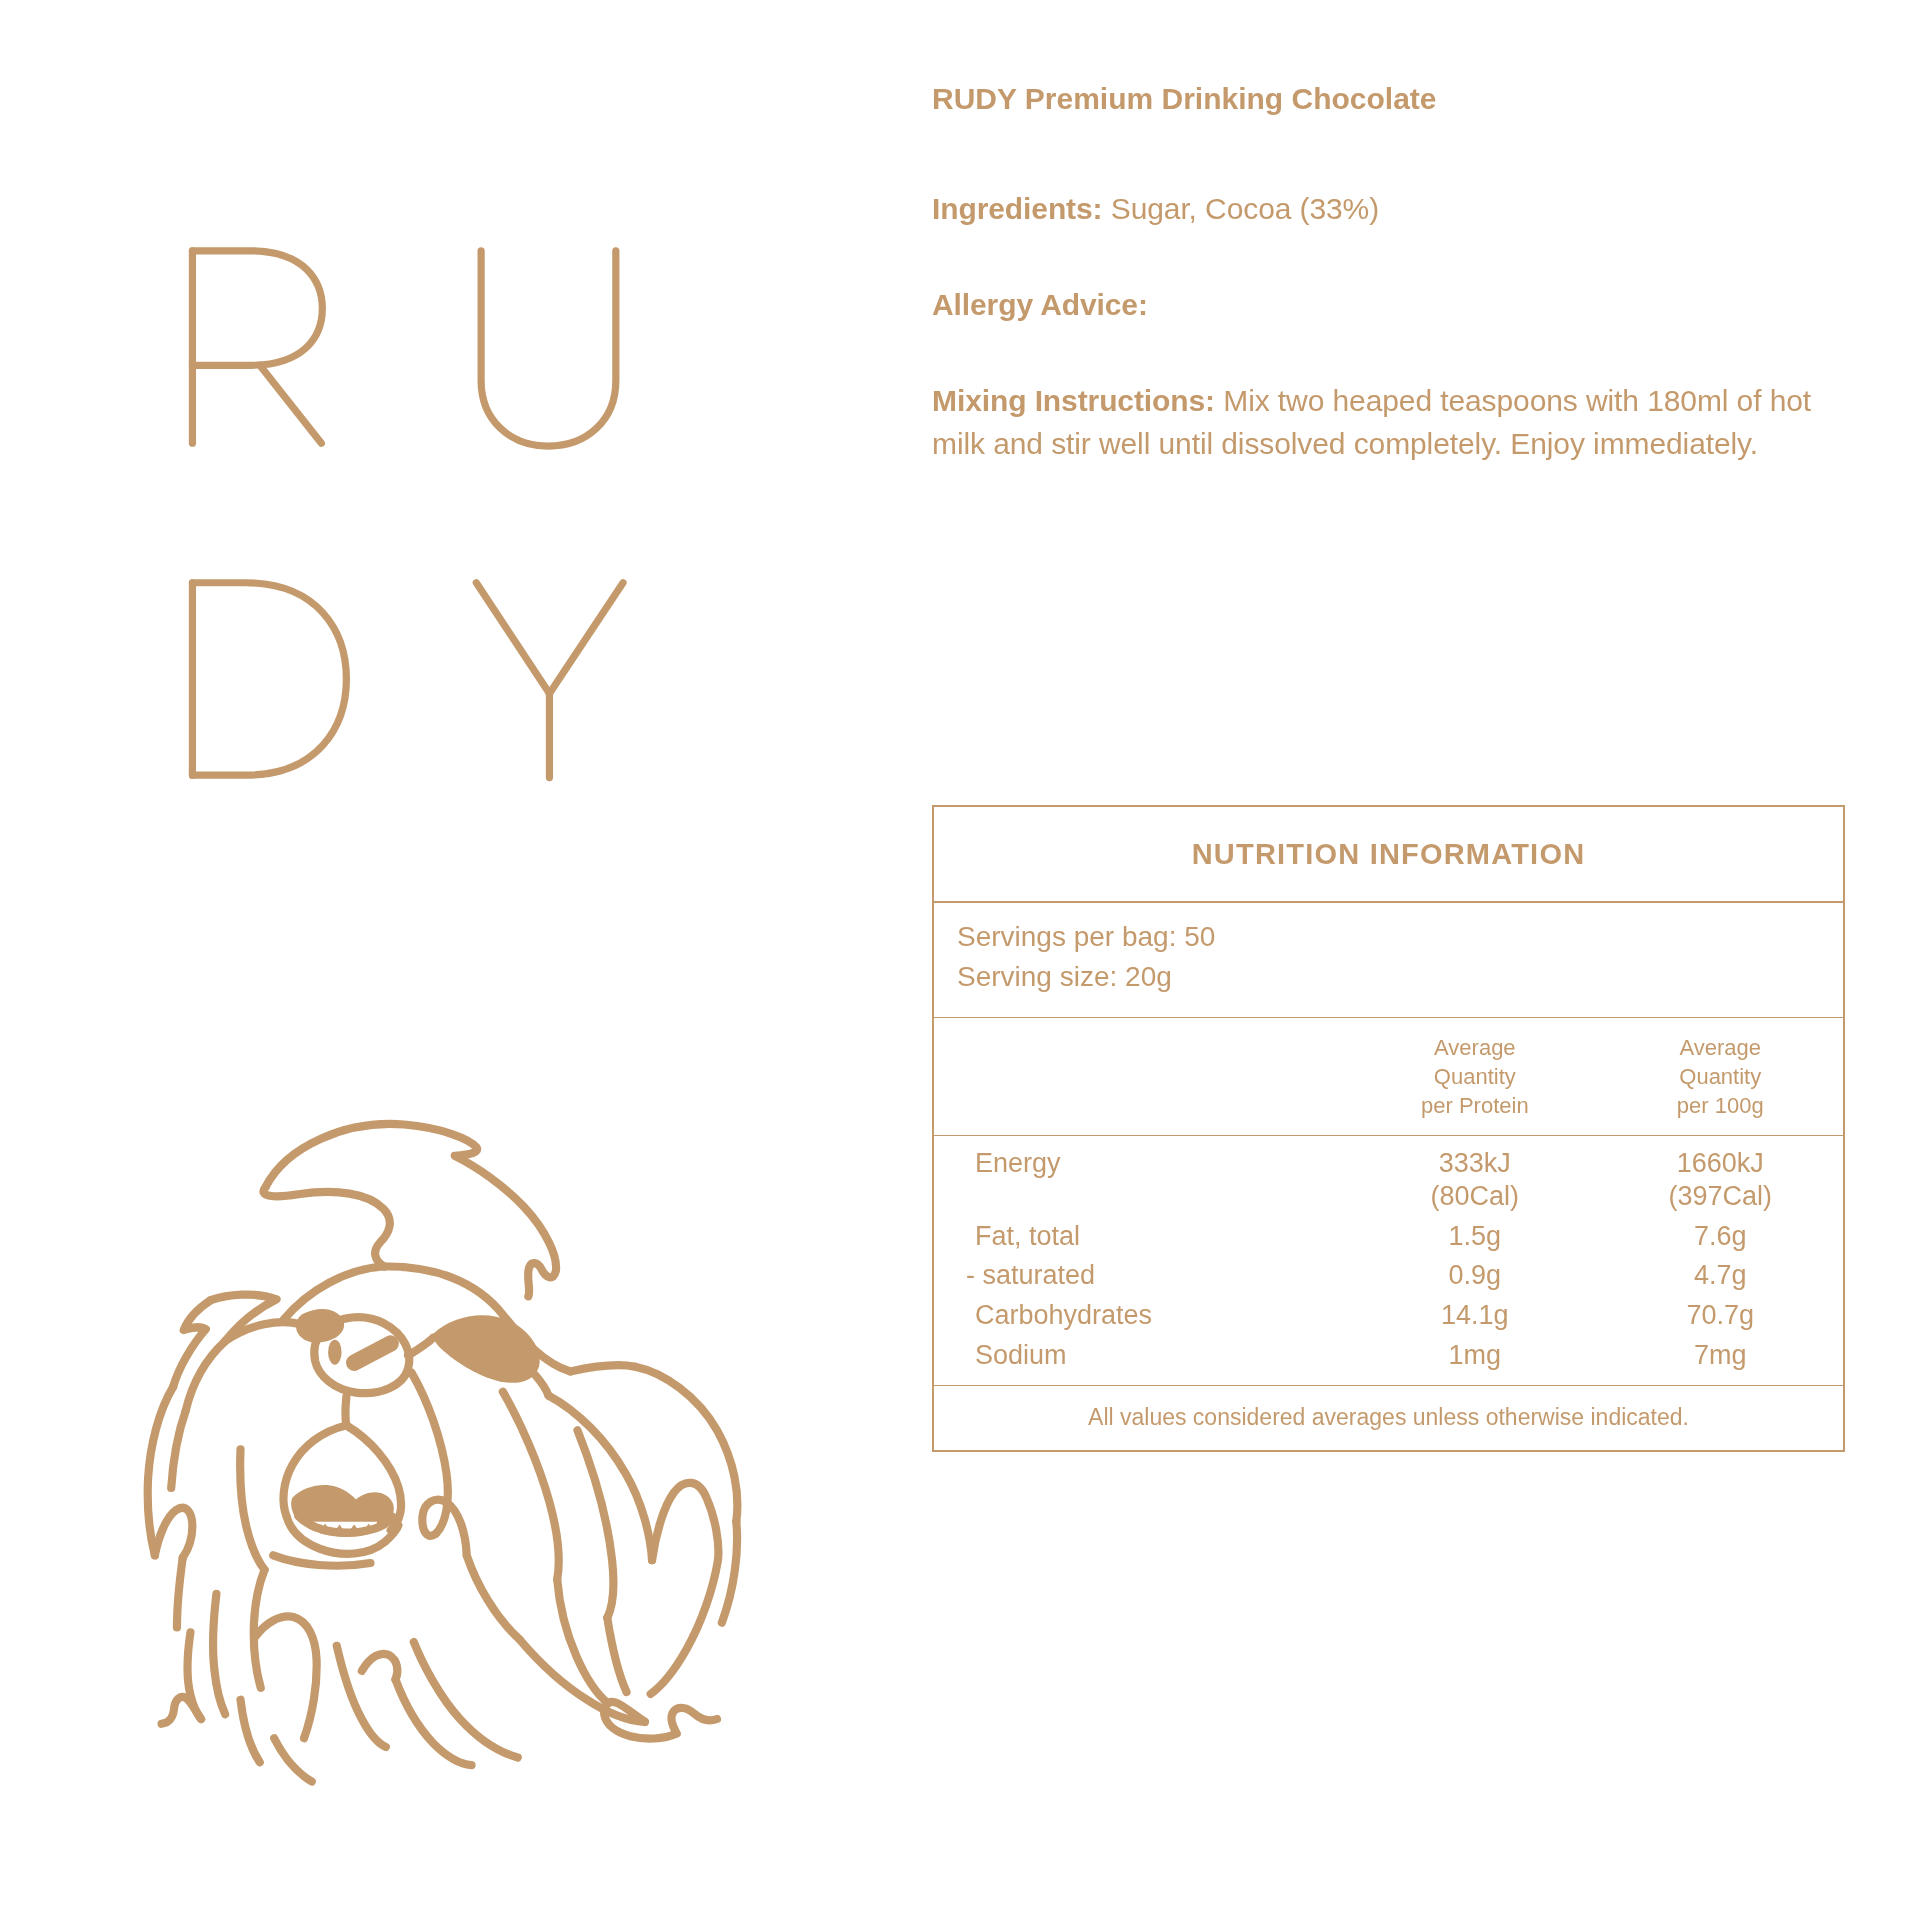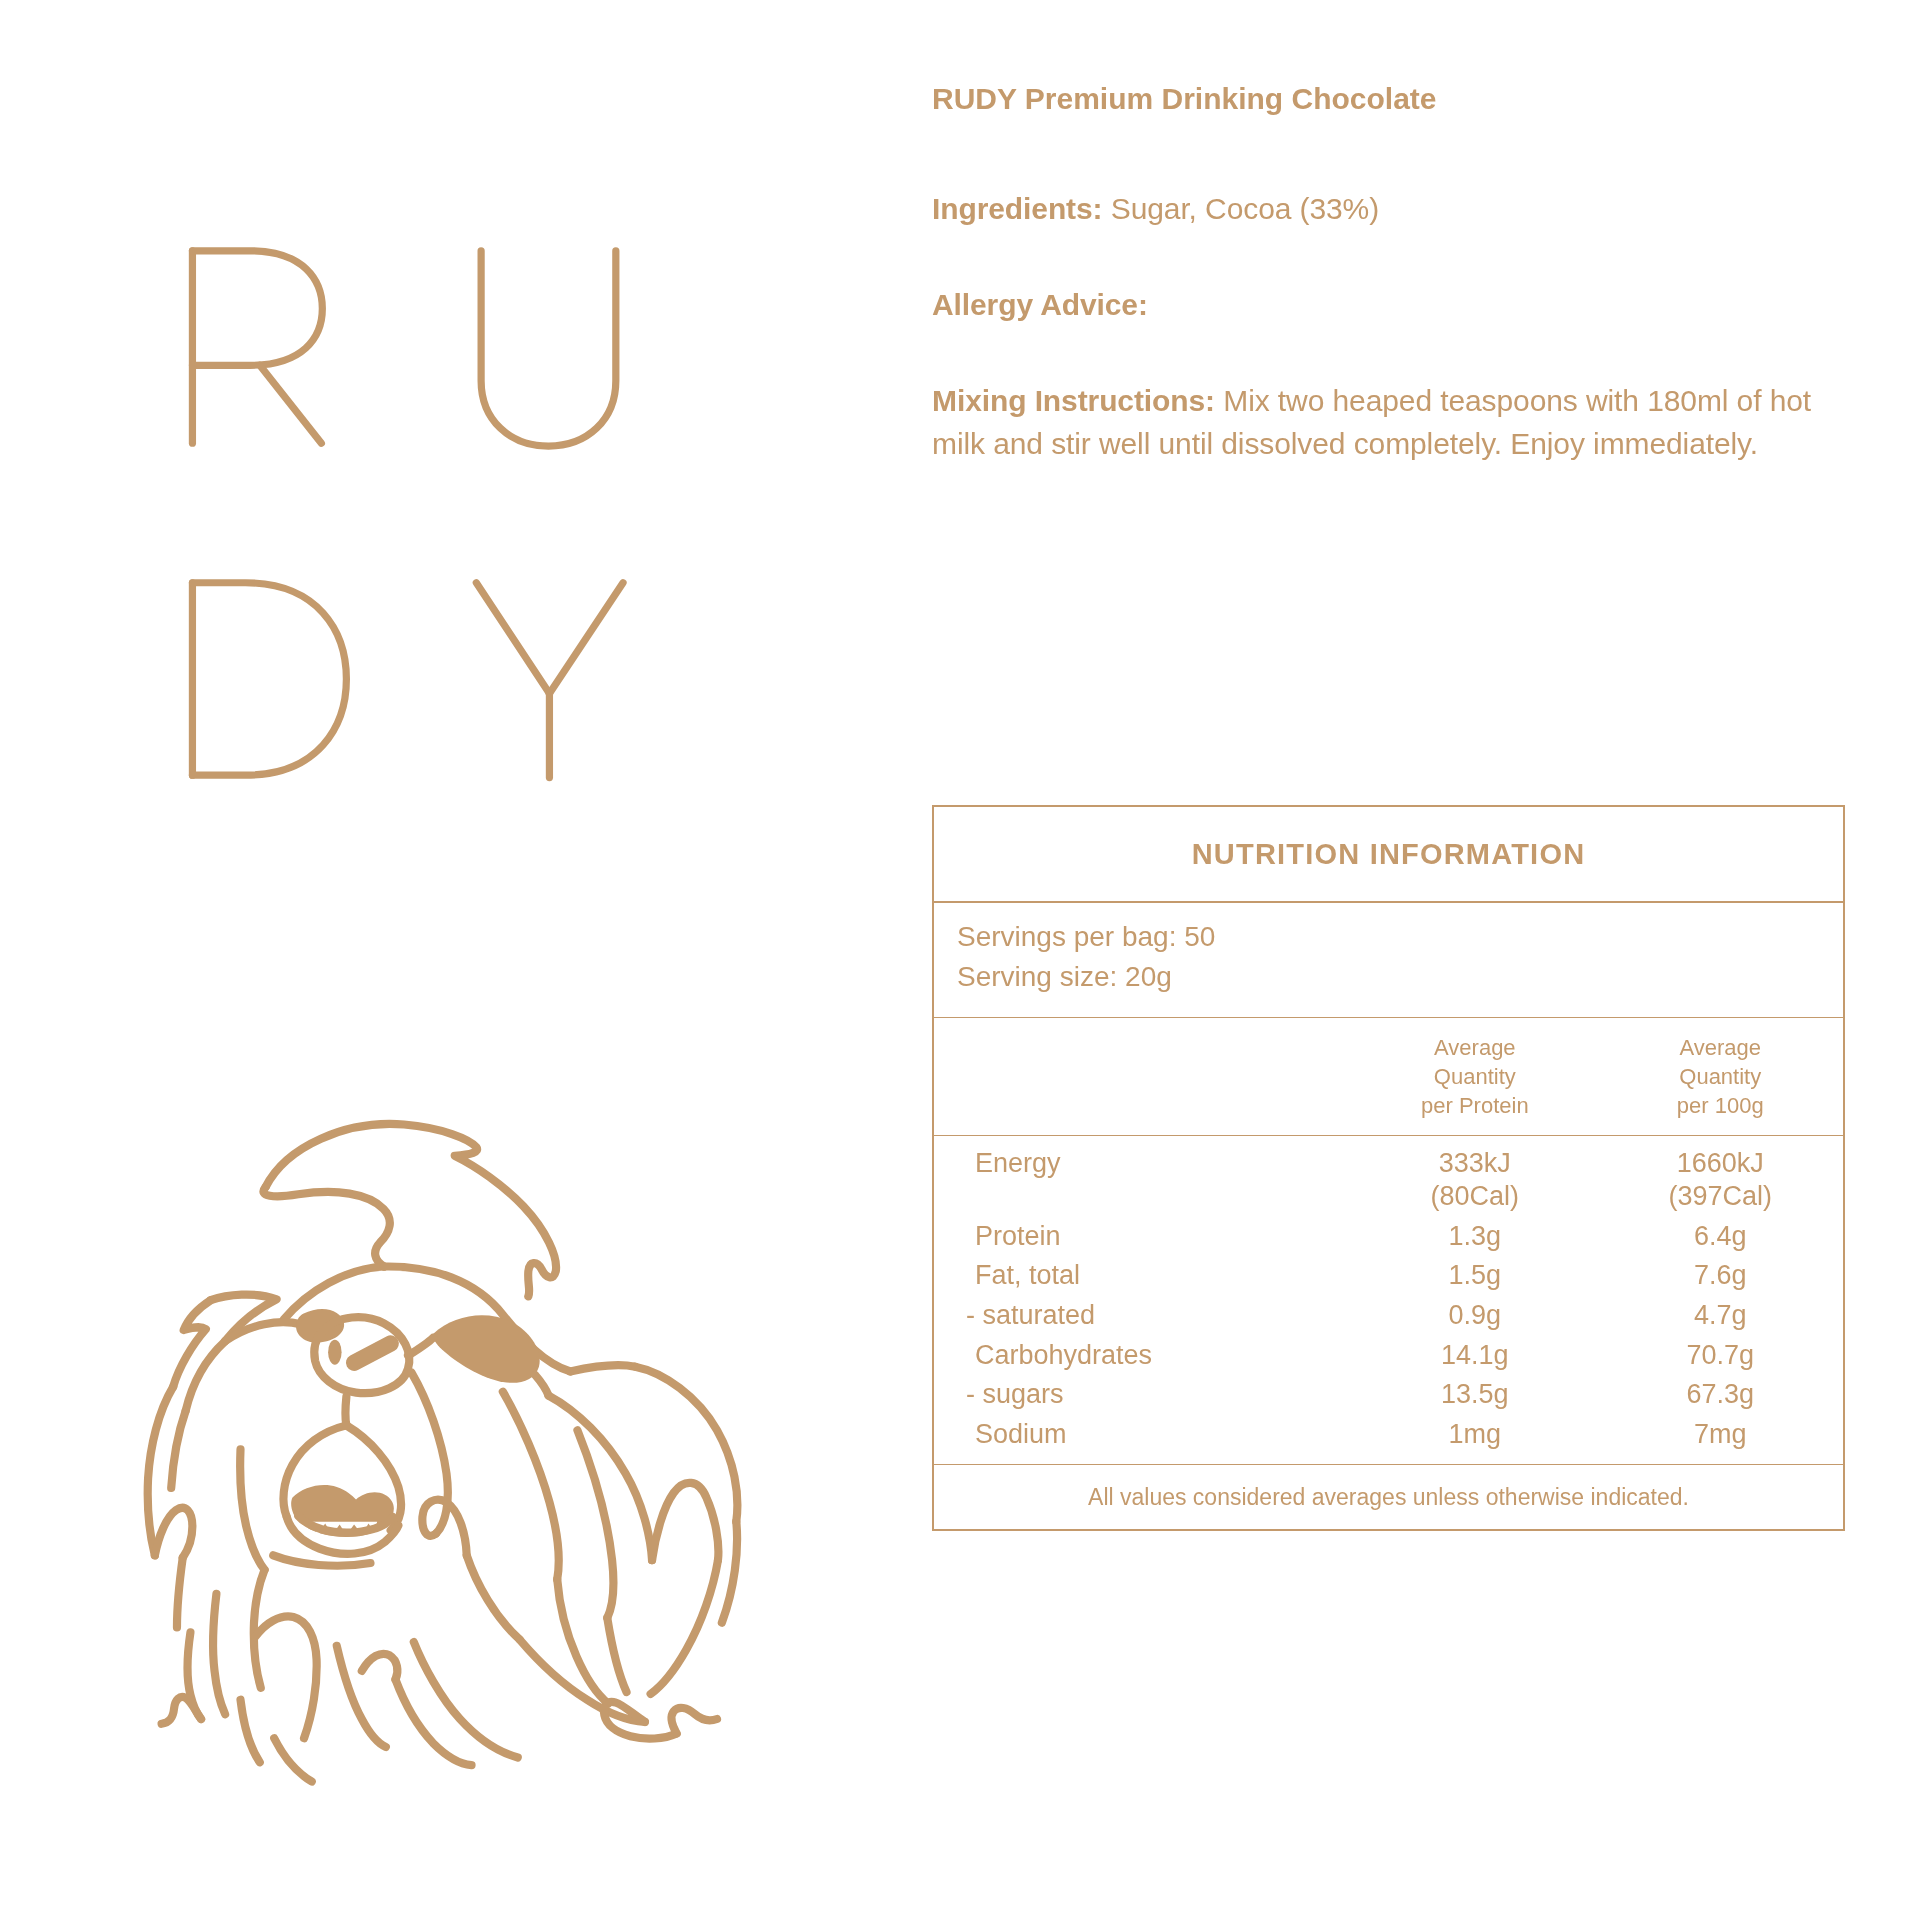--- a/index.html
+++ b/index.html
@@ -305,45 +305,35 @@
       </div>
     </div>
 
     <div id="nt-body-row" class="nt-row">
         <div class="nutrient-row">
           <div class="n-label">Energy</div>
           <div class="n-v1">333kJ<span class="sub">(80Cal)</span></div>
           <div class="n-v2">1660kJ<span class="sub">(397Cal)</span></div>
         </div>
         <div class="nutrient-row">
-          <div class="n-label">Protein</div>
-          <div class="n-v1">1.3g</div>
-          <div class="n-v2">6.4g</div>
-        </div>
-        <div class="nutrient-row">
           <div class="n-label">Fat, total</div>
           <div class="n-v1">1.5g</div>
           <div class="n-v2">7.6g</div>
         </div>
         <div class="nutrient-row">
           <div class="n-label indent">- saturated</div>
           <div class="n-v1">0.9g</div>
           <div class="n-v2">4.7g</div>
         </div>
         <div class="nutrient-row">
           <div class="n-label">Carbohydrates</div>
           <div class="n-v1">14.1g</div>
           <div class="n-v2">70.7g</div>
         </div>
         <div class="nutrient-row">
-          <div class="n-label indent">- sugars</div>
-          <div class="n-v1">13.5g</div>
-          <div class="n-v2">67.3g</div>
-        </div>
-        <div class="nutrient-row">
           <div class="n-label">Sodium</div>
           <div class="n-v1">1mg</div>
           <div class="n-v2">7mg</div>
         </div>
       </div>
 
     <div id="nt-footer-row" class="nt-row">
       <div id="nt-footer-note">All values considered averages unless otherwise indicated.</div>
     </div>
   </div>

